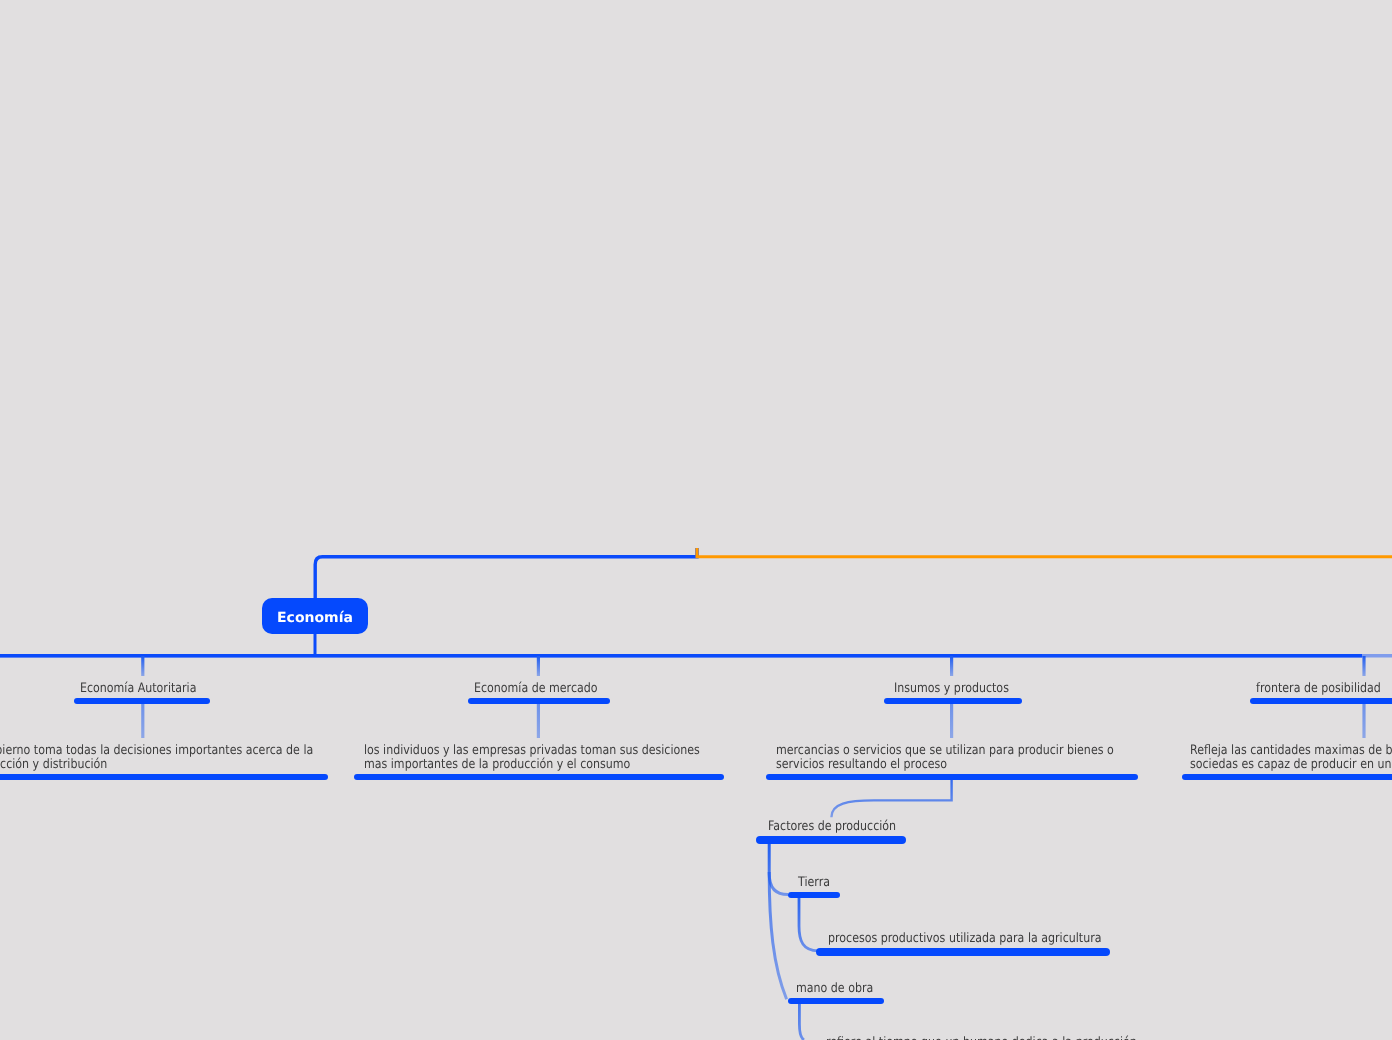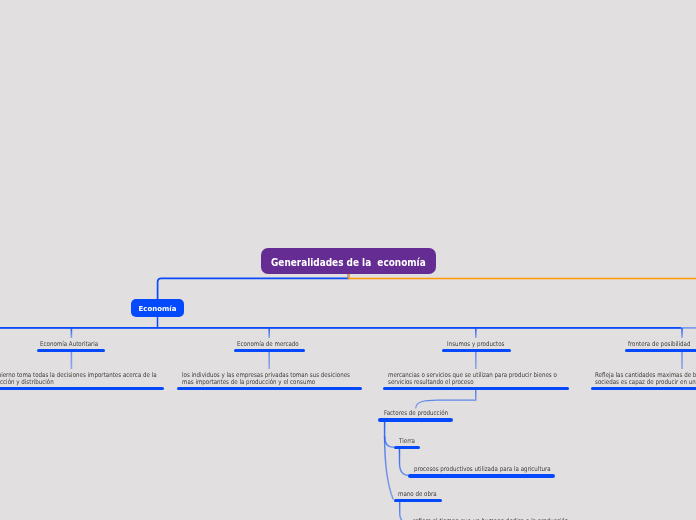--- a/index.html
+++ b/index.html
@@ -74,21 +74,20 @@
     <path d="M475.8 389 L475.8 400.2 L437 400.2 C424 400.2 415.7 401.6 415.7 408.6" fill="none" stroke="url(#fadeFact)" stroke-width="1.2"></path>
 
     <path d="M384.6 420 L384.6 437 C384.6 442.5 386.4 447.3 394 447.3" fill="none" stroke="url(#fadeTierra)" stroke-width="1.5"></path>
     <path d="M384.6 436 C384.6 462 386.5 483 393.3 499.6" fill="none" stroke="url(#fadeTrunk)" stroke-width="1.5"></path>
 
     <path d="M399.5 448 L399.5 463 C399.5 470.5 401.5 475.4 409 475.4" fill="none" stroke="url(#fadeProc)" stroke-width="1.4"></path>
 
     <path d="M399.7 501 L399.7 512 C399.7 517 400.8 519.3 402 520" fill="none" stroke="url(#fadeMano)" stroke-width="1.4"></path>
   </svg>
 
-  <div class="rootbox" style="left:261px;top:248px;width:175px;height:26px;"><span>Generalidades de la  economía</span></div>
 
   <div class="blubox" style="left:131px;top:299px;width:53px;height:18px;">Economía</div>
 
   <div class="lbl" style="left:40px;top:340.7px;">Economía Autoritaria</div>
   <div class="ul" style="left:37px;top:348.8px;width:68px;"></div>
   <div class="lbl" style="left:-16.5px;top:371.5px;">El gobierno toma todas la decisiones importantes acerca de la
 producción y distribución</div>
   <div class="ul" style="left:-30px;top:386.9px;width:194px;"></div>
 
   <div class="lbl" style="left:237px;top:340.7px;">Economía de mercado</div>

